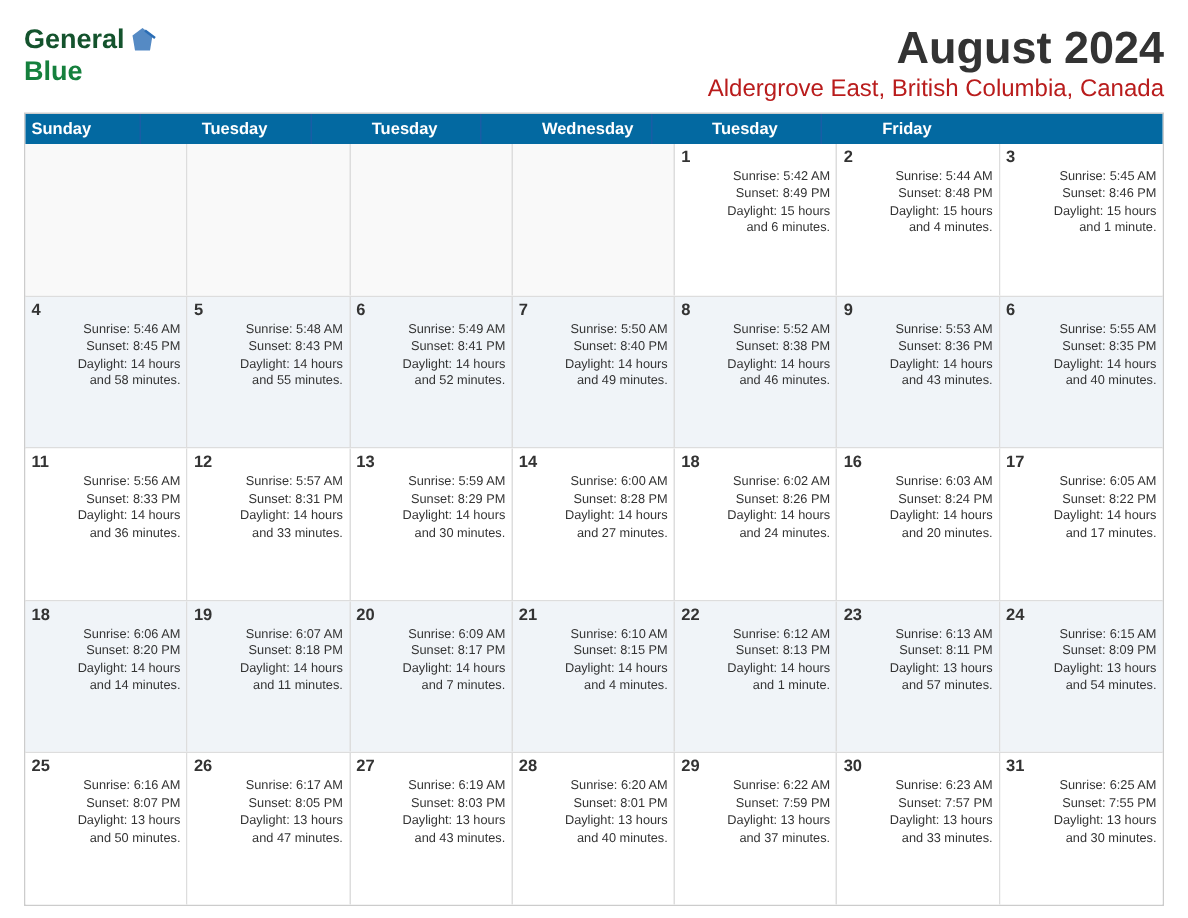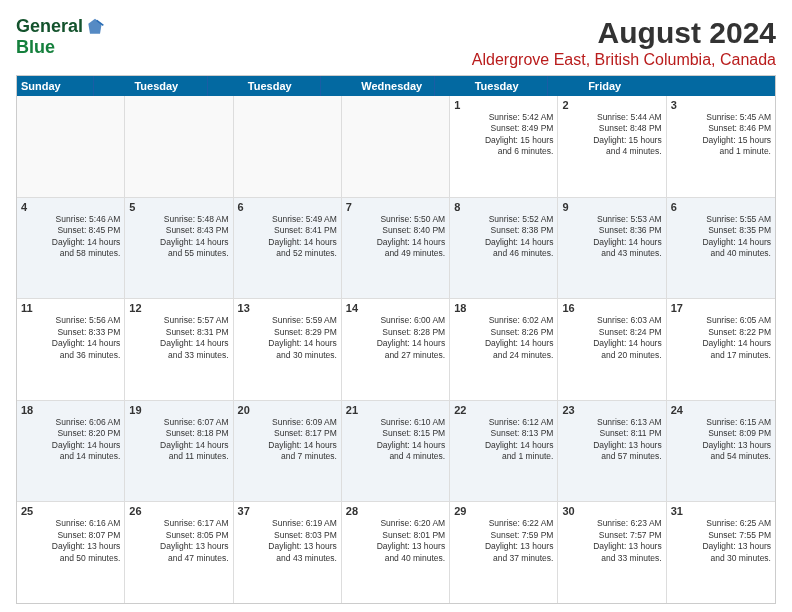--- a/index.html
+++ b/index.html
@@ -263,21 +263,21 @@
         <div class="week-row">
           <div class="day-cell">
             <span class="day-number">25</span>
             <div class="day-info">Sunrise: 6:16 AM<br>Sunset: 8:07 PM<br>Daylight: 13 hours<br>and 50 minutes.</div>
           </div>
           <div class="day-cell">
             <span class="day-number">26</span>
             <div class="day-info">Sunrise: 6:17 AM<br>Sunset: 8:05 PM<br>Daylight: 13 hours<br>and 47 minutes.</div>
           </div>
           <div class="day-cell">
-            <span class="day-number">37</span>
+            <span class="day-number">27</span>
             <div class="day-info">Sunrise: 6:19 AM<br>Sunset: 8:03 PM<br>Daylight: 13 hours<br>and 43 minutes.</div>
           </div>
           <div class="day-cell">
             <span class="day-number">28</span>
             <div class="day-info">Sunrise: 6:20 AM<br>Sunset: 8:01 PM<br>Daylight: 13 hours<br>and 40 minutes.</div>
           </div>
           <div class="day-cell">
             <span class="day-number">29</span>
             <div class="day-info">Sunrise: 6:22 AM<br>Sunset: 7:59 PM<br>Daylight: 13 hours<br>and 37 minutes.</div>
           </div>

